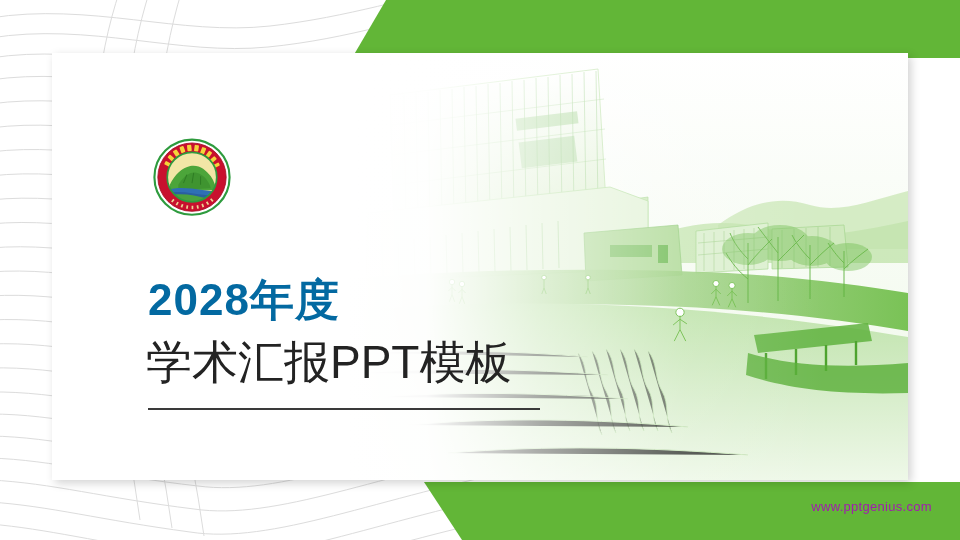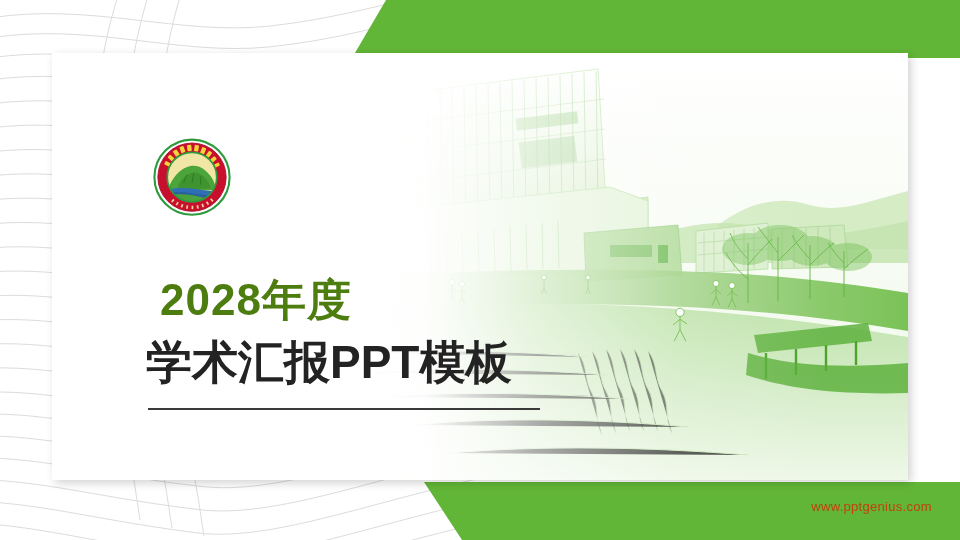--- a/index.html
+++ b/index.html
@@ -49,44 +49,43 @@
   }
 
   
   .logo{
     position:absolute;left:96px;top:84px;width:88px;height:82px;
   }
 
   
   .year{
     position:absolute;left:96px;top:225px;
-    font-size:44px;font-weight:bold;color:#4d7c0f;
+    font-size:44px;font-weight:bold;color:#0369a1;
     letter-spacing:1px;line-height:1;
     white-space:nowrap;
-    margin-left:12px;
   }
   .title{
     position:absolute;left:94px;top:285px;
-    font-size:46px;font-weight:bold;color:#232323;
+    font-size:46px;font-weight:normal;color:#232323;
     letter-spacing:0px;line-height:1.05;
     white-space:nowrap;
   }
   .divider{
     position:absolute;left:96px;top:355px;width:392px;height:2px;
     background:#3a3a3a;
   }
   .school{
     position:absolute;left:96px;top:378px;
     font-size:17px;color:#6a6a6a;letter-spacing:1px;
     white-space:nowrap;
   }
 
   .site{
     position:absolute;right:28px;bottom:26px;
-    font-size:13px;color:#c2410c;letter-spacing:0.3px;
+    font-size:13px;color:#a21caf;letter-spacing:0.3px;
     white-space:nowrap;
     text-align:right;
   }
 </style>
 </head>
 <body>
 
 <div id="slide">
 
   <svg class="contours" viewBox="0 0 520 540" preserveAspectRatio="none" aria-hidden="true">

